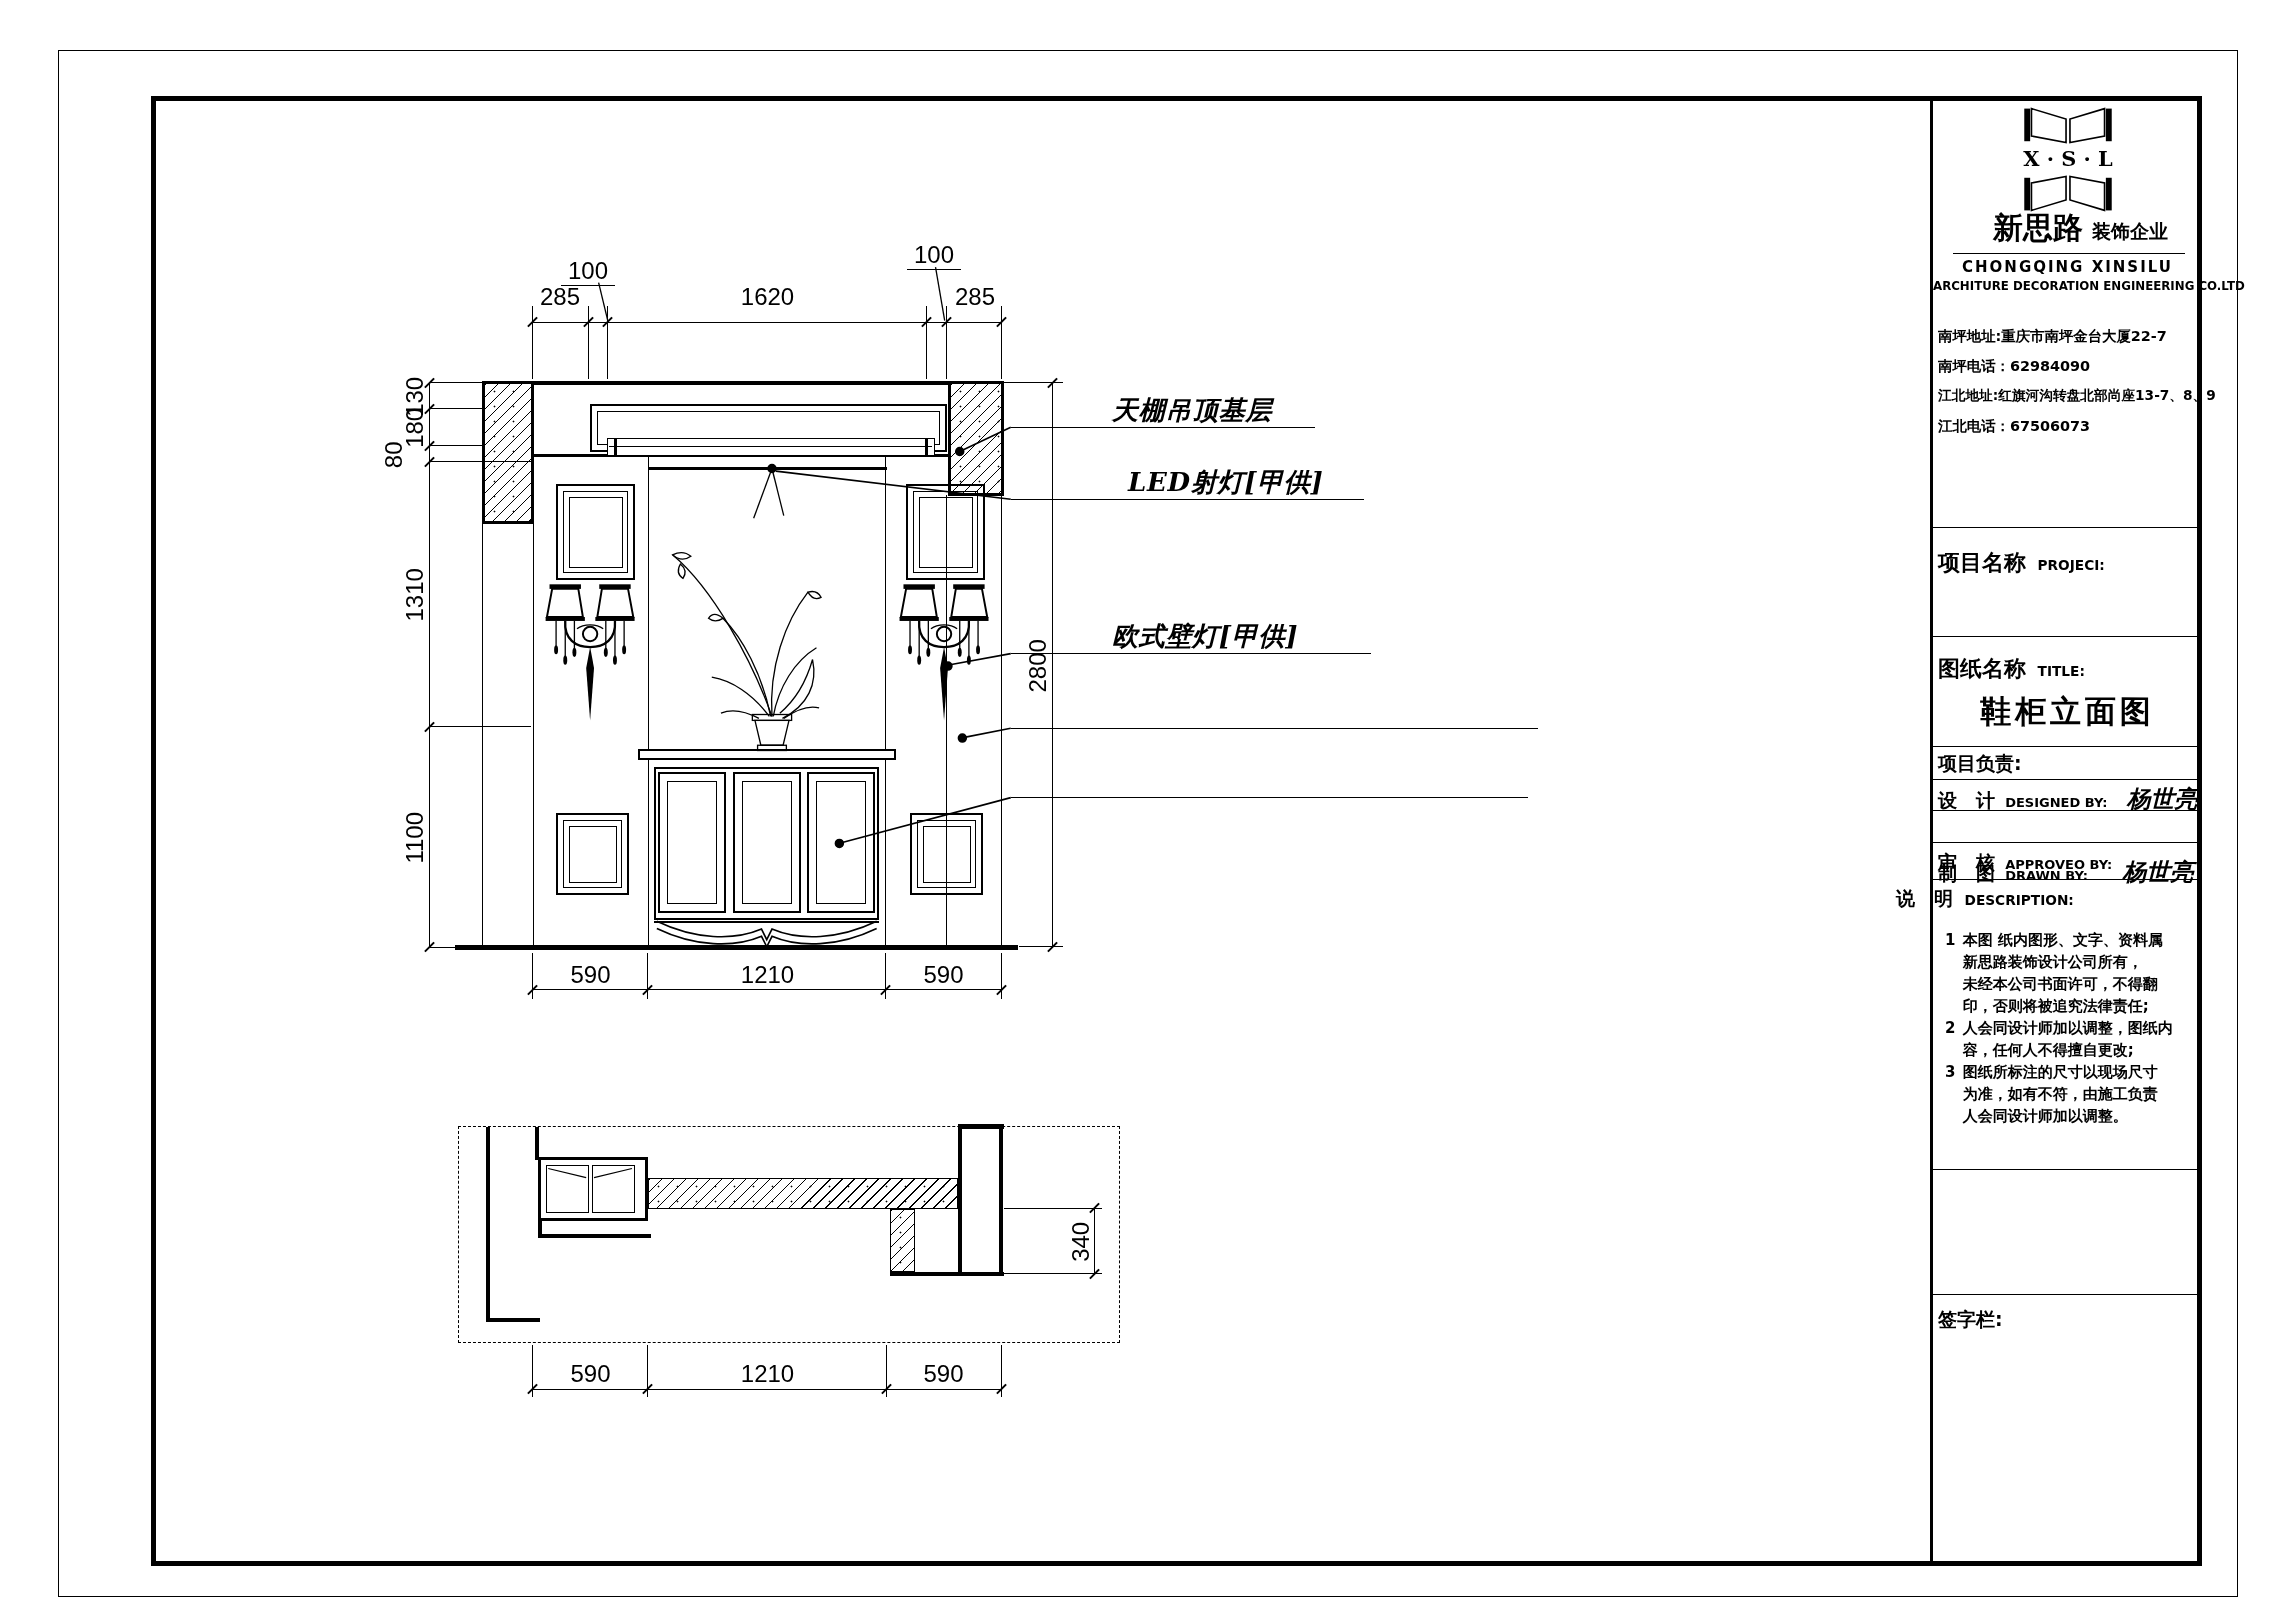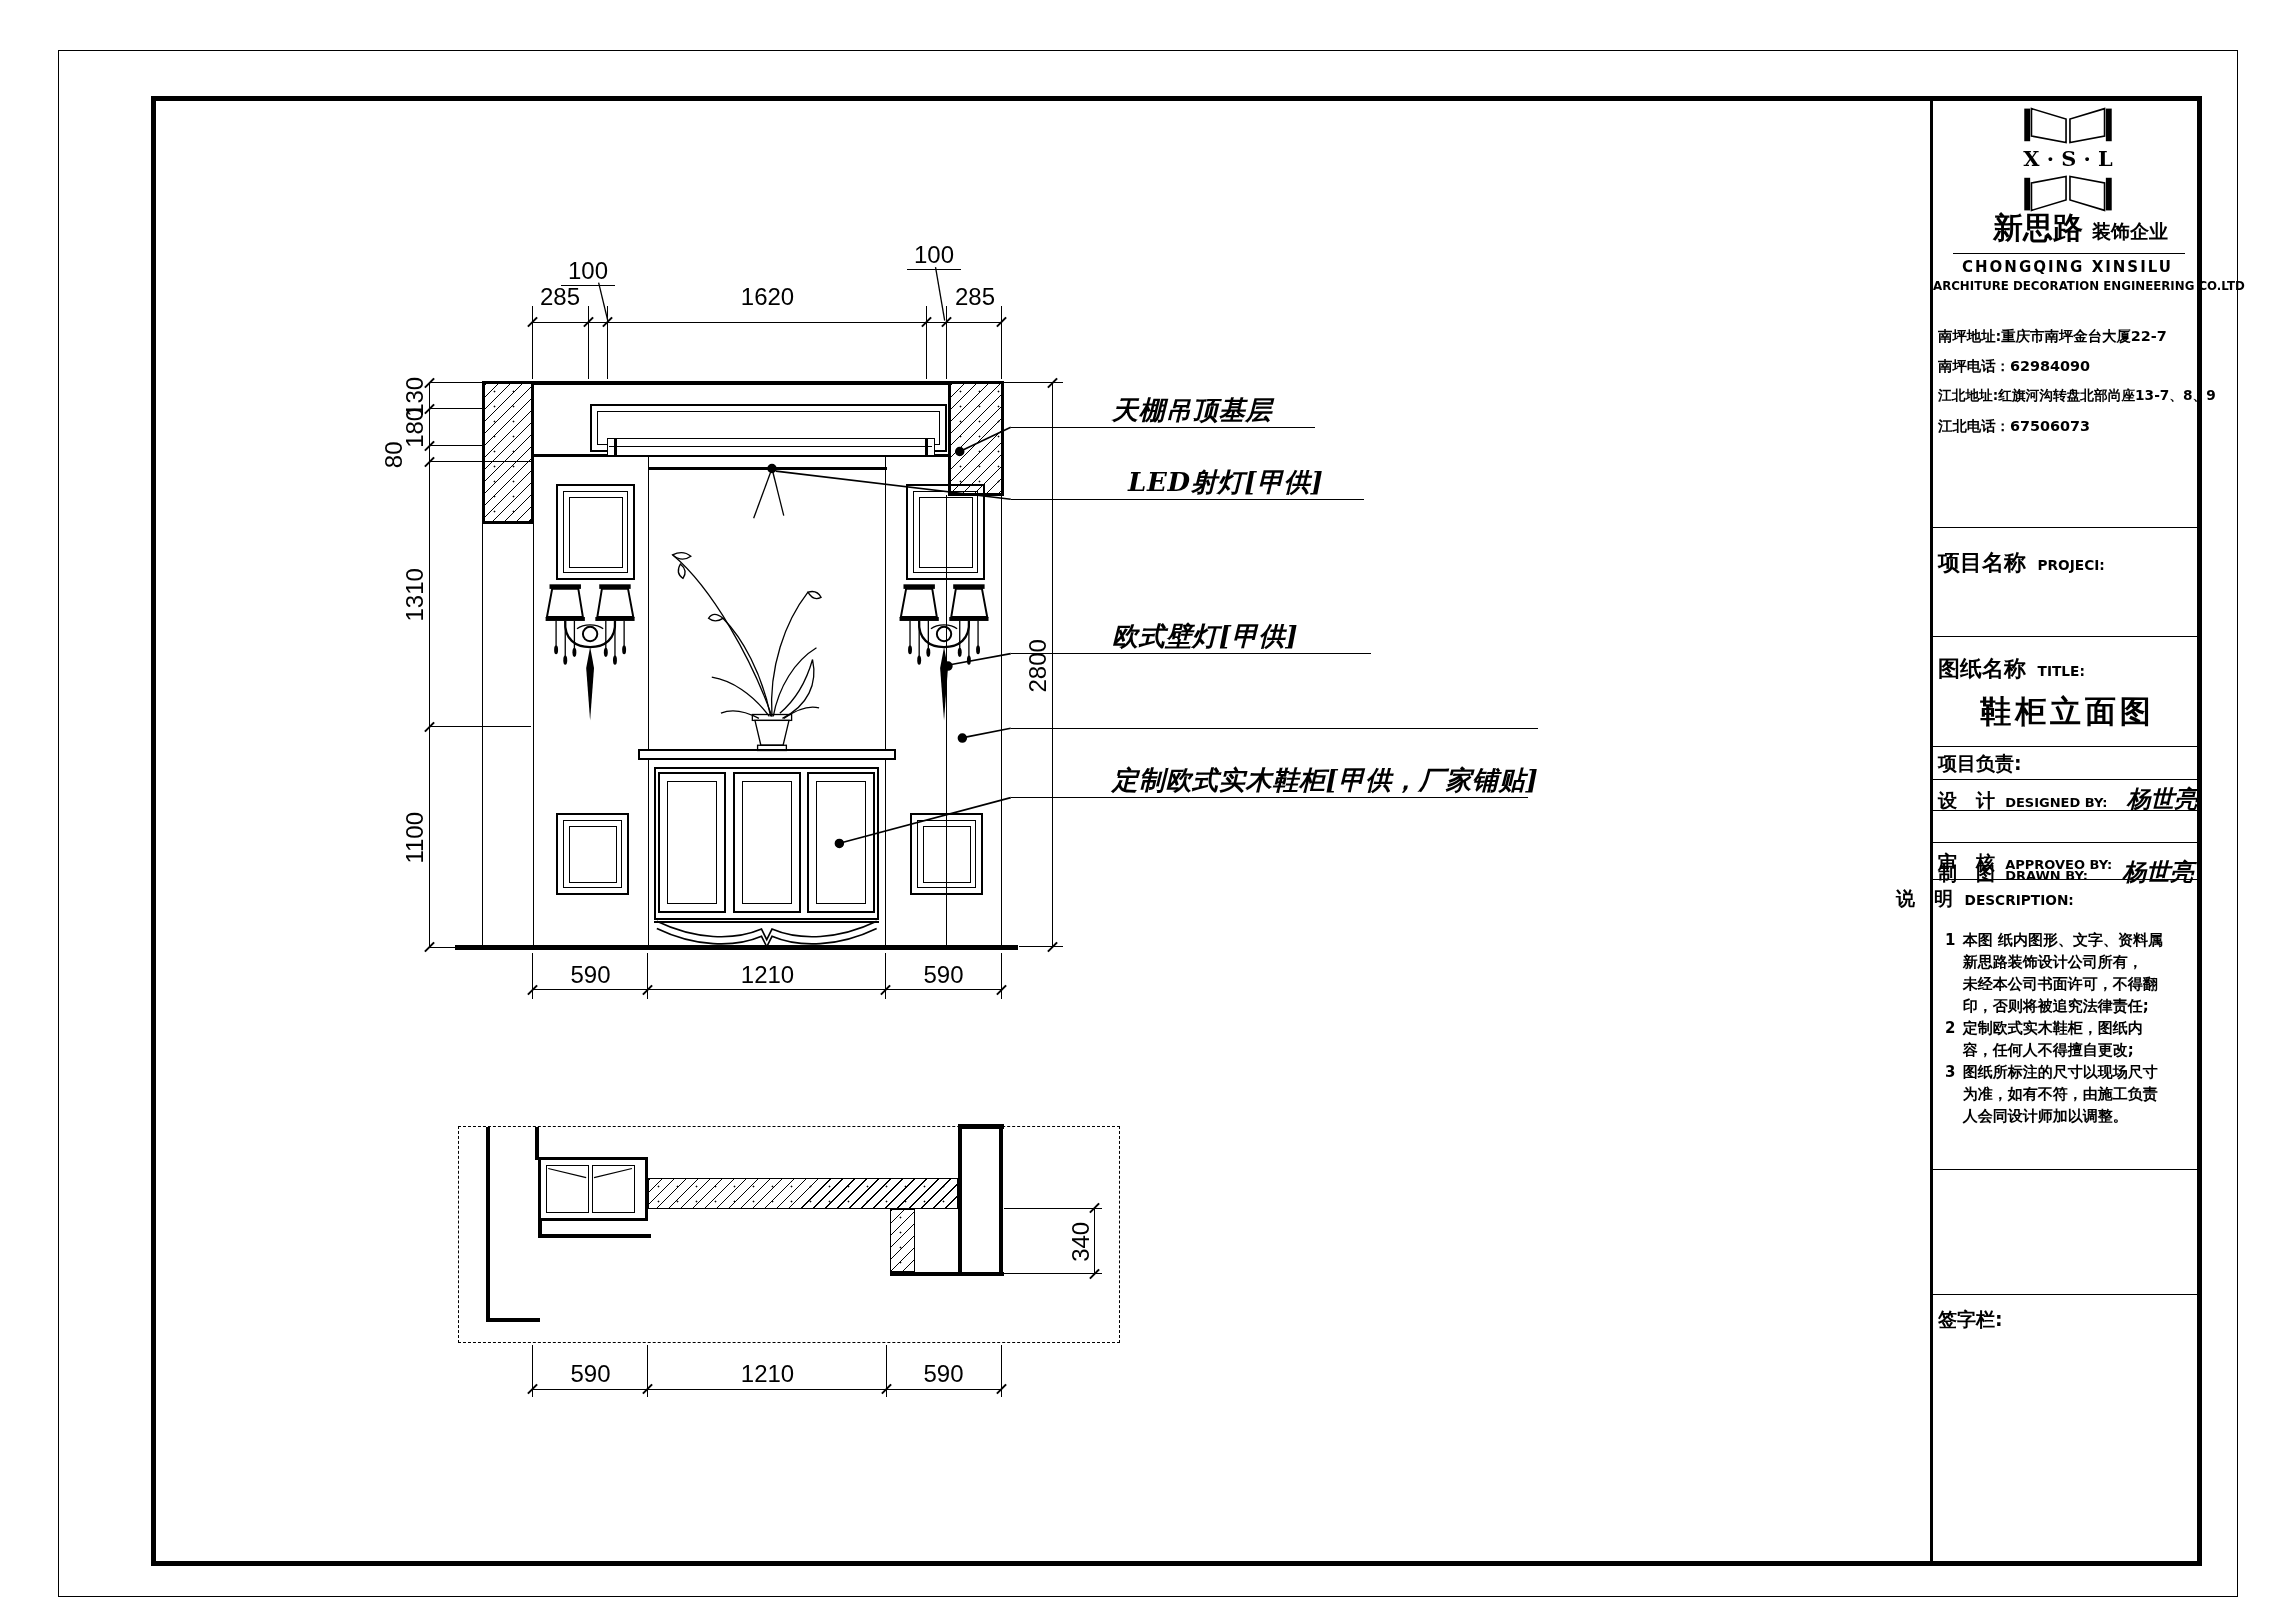--- a/index.html
+++ b/index.html
@@ -148,21 +148,20 @@
   <div class="dimt" style="left:728px;top:961px;width:79px;">1210</div>
   <div class="dimt" style="left:911px;top:961px;width:65px;">590</div>
 
   <div class="anno" style="left:1112px;top:393px;">天棚吊顶基层</div>
   <div class="hl" style="left:1011px;top:427px;width:304px;height:1.3px;"></div>
   <div class="anno" style="left:1112px;top:465px;margin-left:16px;">LED射灯[甲供]</div>
   <div class="hl" style="left:1011px;top:499px;width:353px;height:1.3px;"></div>
   <div class="anno" style="left:1112px;top:619px;">欧式壁灯[甲供]</div>
   <div class="hl" style="left:1011px;top:653px;width:360px;height:1.3px;"></div>
   <div class="hl" style="left:1011px;top:728px;width:527px;height:1.3px;"></div>
-  <div class="anno" style="left:1112px;top:763px;">定制欧式实木鞋柜[甲供，厂家铺贴]</div>
   <div class="hl" style="left:1011px;top:797px;width:517px;height:1.3px;"></div>
 
   <div class="abs" style="left:458px;top:1126px;width:662px;height:217px;border:1.6px dashed #000;box-sizing:border-box;"></div>
   <div class="vl" style="left:486px;top:1127px;width:3.9px;height:195px;"></div>
   <div class="hl" style="left:486px;top:1318px;width:54px;height:3.9px;"></div>
   <div class="vl" style="left:535px;top:1127px;width:3.9px;height:33px;"></div>
   <div class="rect" style="left:538px;top:1157px;width:110px;height:64px;border-width:3.3px;"></div>
   <div class="rect" style="left:546px;top:1165px;width:43px;height:48px;"></div>
   <div class="rect" style="left:592px;top:1165px;width:43px;height:48px;"></div>
   <div class="vl" style="left:538px;top:1221px;width:3.9px;height:17px;"></div>
@@ -356,21 +355,21 @@
     <div class="descline">
         <span class="num"></span>
         <span>未经本公司书面许可，不得翻</span>
       </div>
     <div class="descline">
         <span class="num"></span>
         <span>印，否则将被追究法律责任;</span>
       </div>
     <div class="descline">
         <span class="num">2</span>
-        <span>定制欧式实木鞋柜，图纸内</span>
+        <span>人会同设计师加以调整，图纸内</span>
       </div>
     <div class="descline">
         <span class="num"></span>
         <span>容，任何人不得擅自更改;</span>
       </div>
     <div class="descline">
         <span class="num">3</span>
         <span>图纸所标注的尺寸以现场尺寸</span>
       </div>
     <div class="descline">

